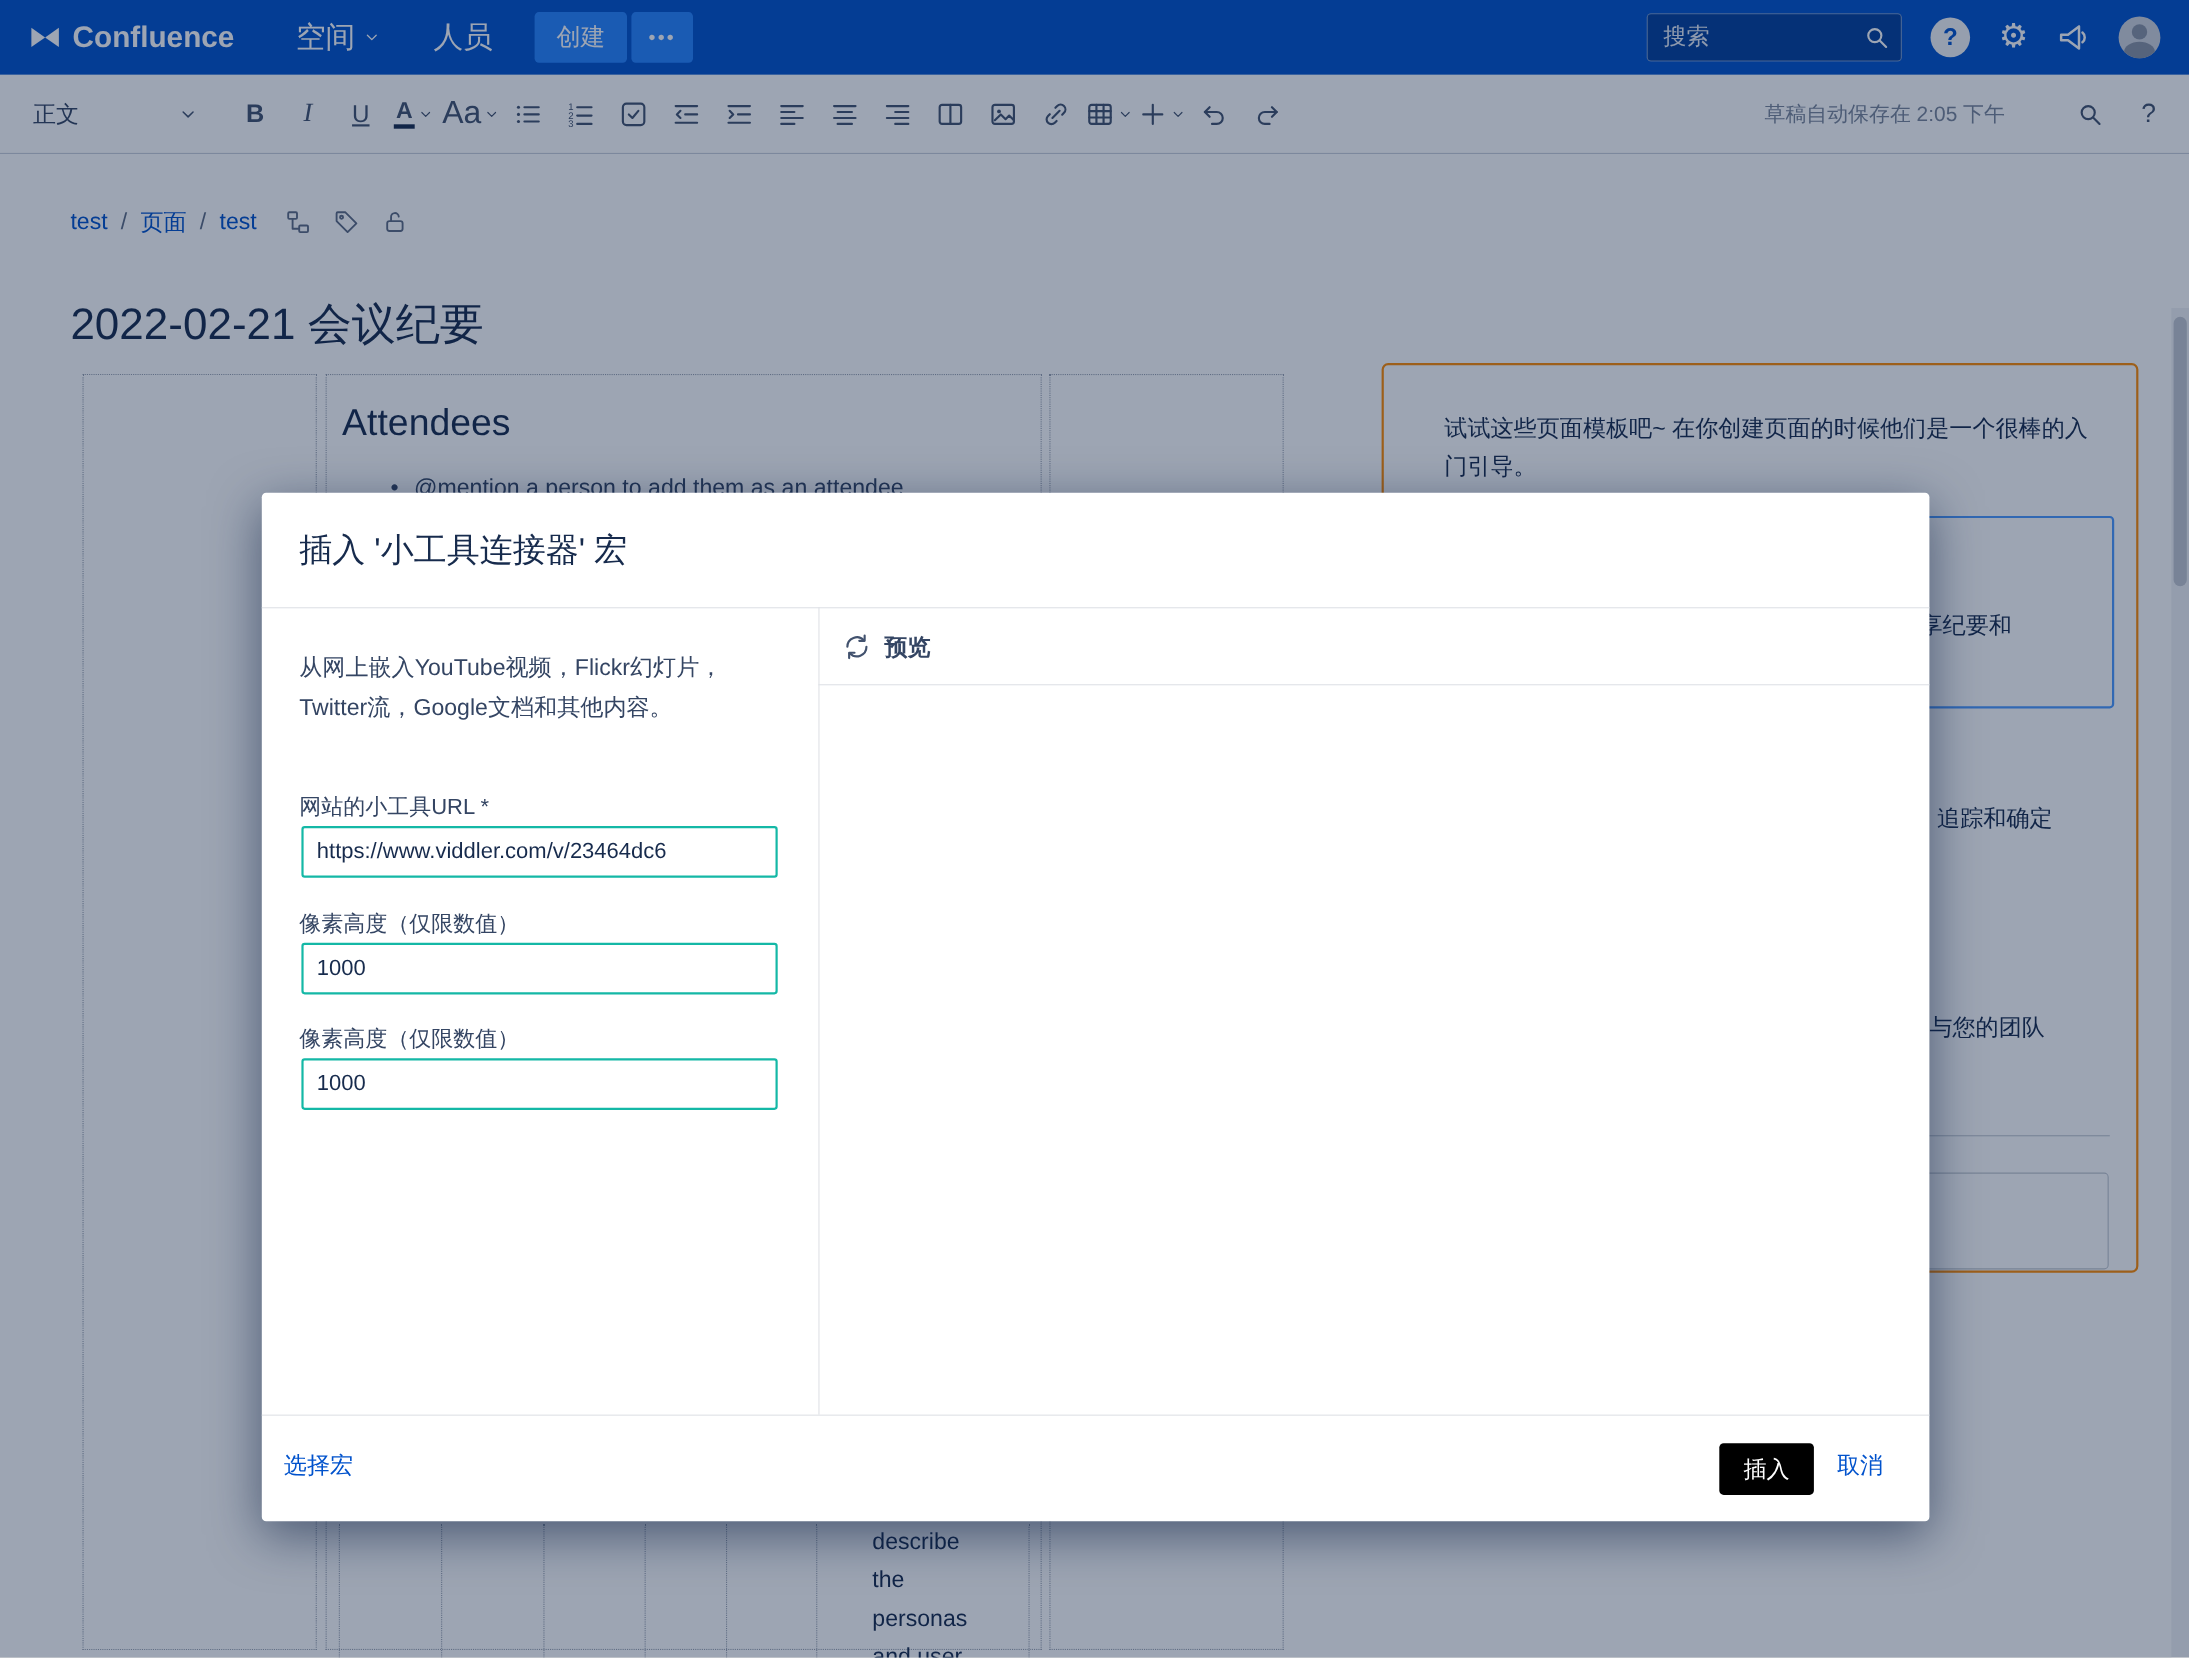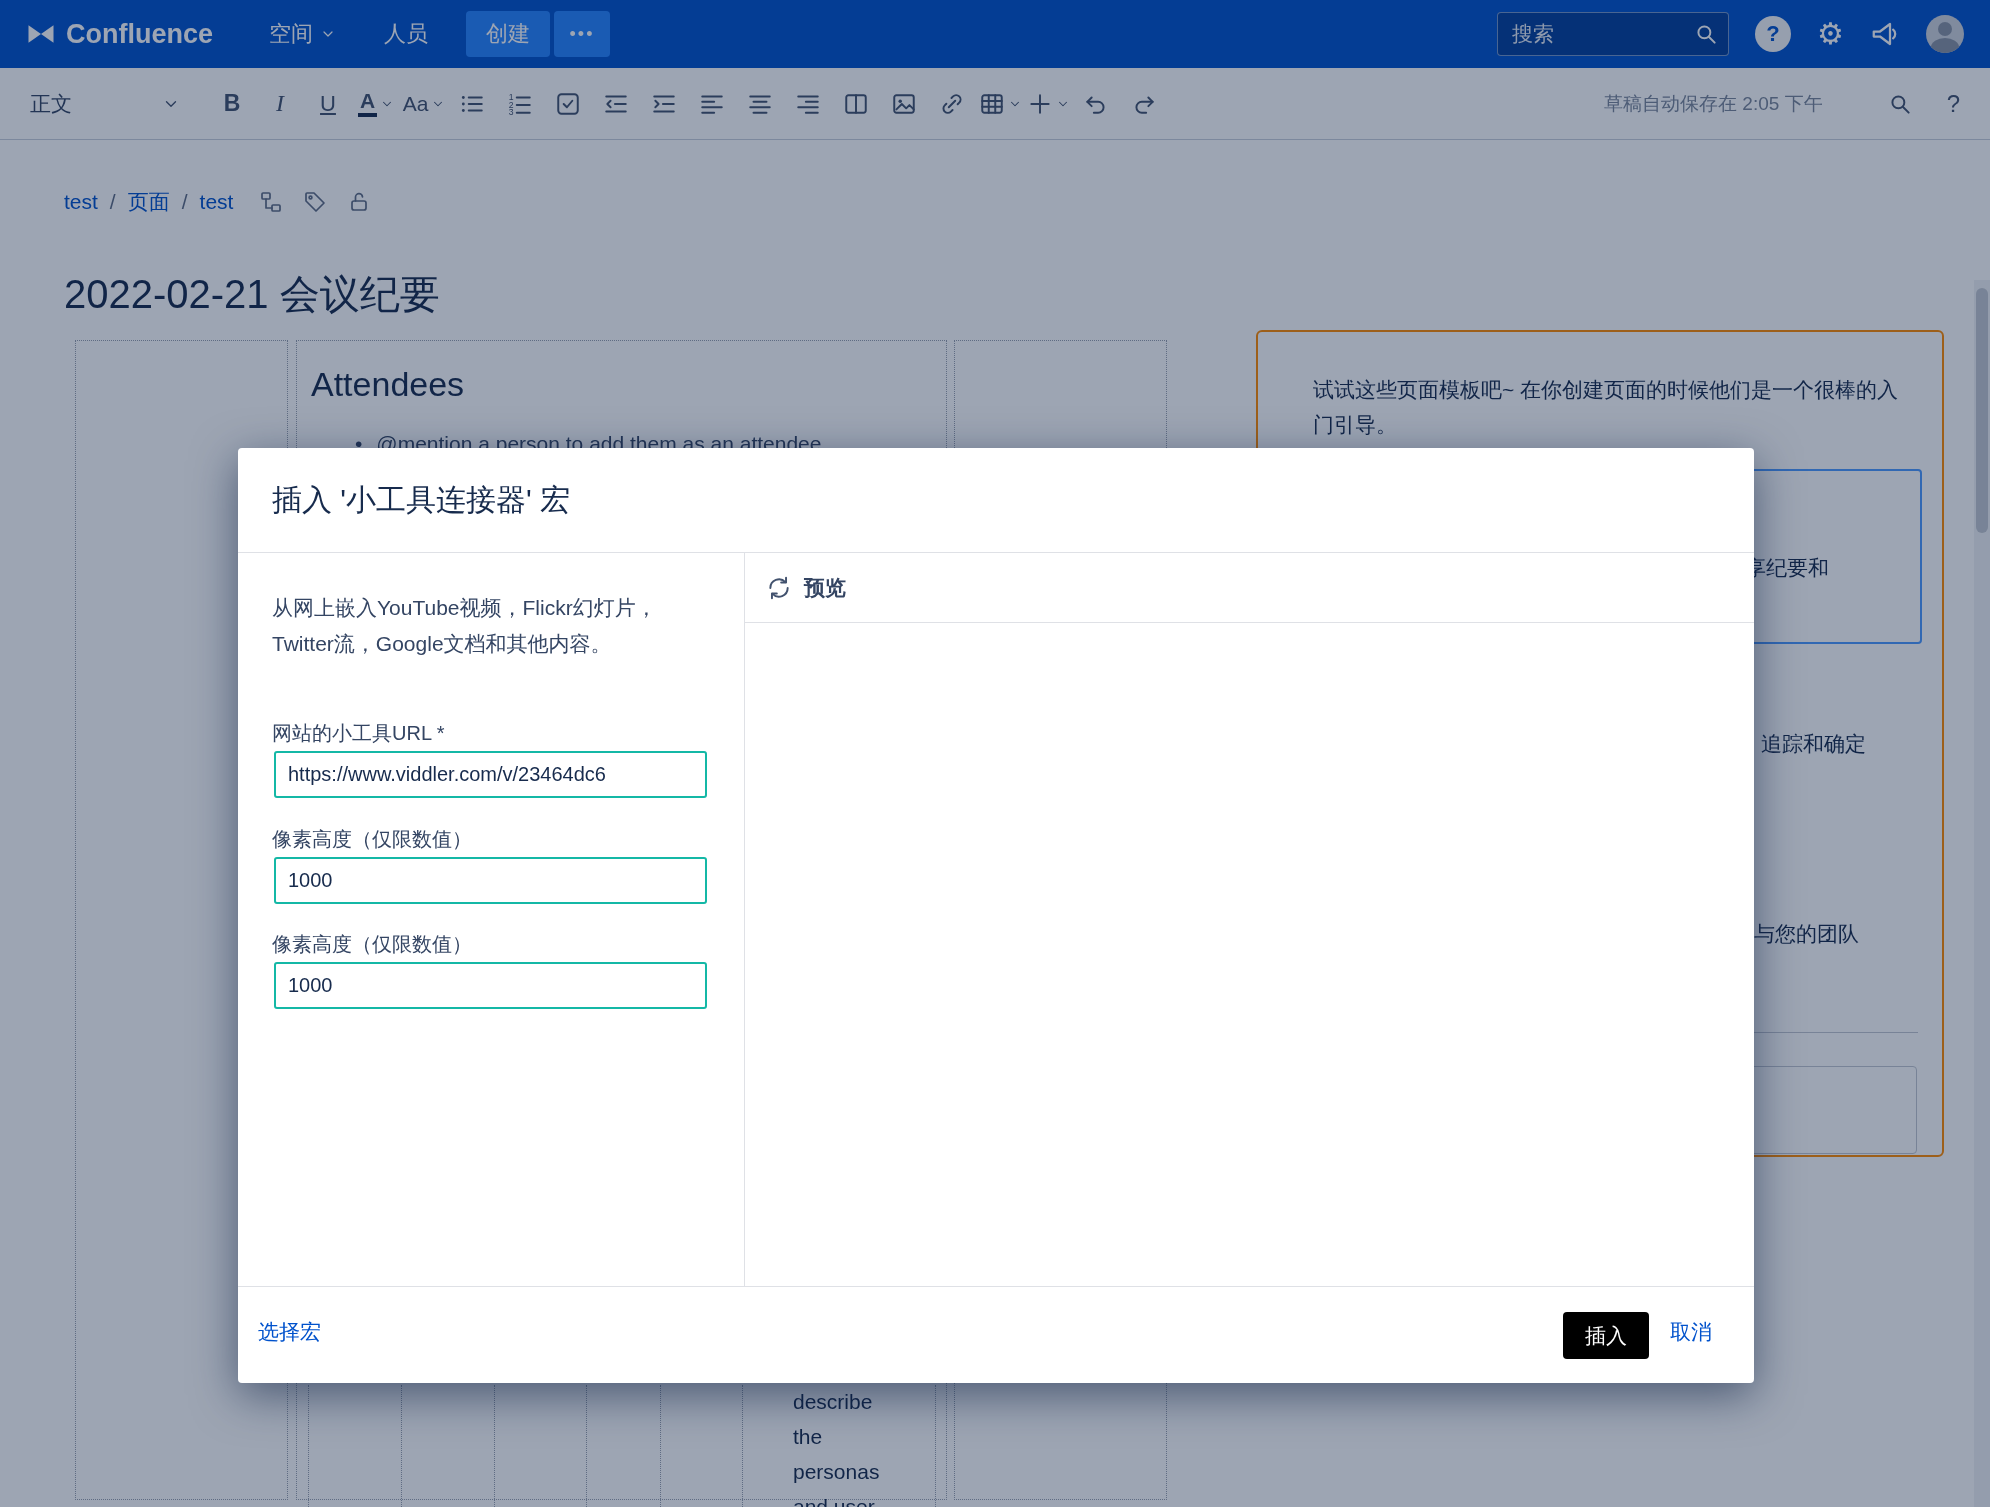--- a/index.html
+++ b/index.html
@@ -4,21 +4,21 @@
 <style>
   * { box-sizing: border-box; }
   html,body { margin:0; padding:0; }
   body { font-family:"Liberation Sans","DejaVu Sans",sans-serif; background:#888; }
   #app { position:relative; width:1990px; height:1507px; overflow:hidden; background:#fff; }
 
   
   #navbar { position:absolute; top:0; left:0; right:0; height:68px; background:#0052CC;
             display:flex; align-items:center; padding:0 26px; color:#fff; z-index:1; }
   .brand { display:flex; align-items:center; gap:10px; font-size:27px; font-weight:bold; }
-  .nav-menus { display:flex; align-items:center; gap:48px; margin-left:56px; font-size:22px; }
+  .nav-menus { display:flex; align-items:center; gap:48px; margin-left:56px; font-size:27px; }
   .nav-menu { display:flex; align-items:center; gap:7px; cursor:pointer; }
   .create-group { display:flex; gap:4px; margin-left:38px; }
   .create-btn { background:#2684FF; border:none; color:#fff; font-size:22px; height:46px;
                 padding:0 20px; border-radius:4px; display:flex; align-items:center; cursor:pointer;
                 font-family:inherit; }
   .more-btn { background:#2684FF; border:none; color:#fff; width:56px; height:46px; border-radius:4px;
               display:flex; align-items:center; justify-content:center; font-size:18px; letter-spacing:2px; cursor:pointer; }
   .nav-right { margin-left:auto; display:flex; align-items:center; gap:26px; }
   .nav-search { position:relative; }
   .nav-search input { width:232px; height:44px; background:rgba(9,30,66,0.35); border:1px solid rgba(255,255,255,0.45);
@@ -182,21 +182,21 @@
     <div class="tb-btn tb-B">B</div>
     <div class="tb-btn tb-I">I</div>
     <div class="tb-btn tb-U">U</div>
     <div class="tb-btn with-chev">
       <span class="colorA">A<span class="bar"></span></span>
       <svg class="ic" width="14" height="14" viewBox="0 0 24 24">
           <polyline points="6,9 12,15 18,9"></polyline>
         </svg>
     </div>
     <div class="tb-btn with-chev">
-      <span style="font-size:21px;">Aa</span>
+      <span style="font-size:29px;">Aa</span>
       <svg class="ic" width="14" height="14" viewBox="0 0 24 24">
           <polyline points="6,9 12,15 18,9"></polyline>
         </svg>
     </div>
     <div class="tb-btn grp">
       <svg class="ic" width="26" height="26" viewBox="0 0 24 24">
           <circle cx="4" cy="6" r="1.3" fill="#42526E" stroke="none"></circle>
           <circle cx="4" cy="12" r="1.3" fill="#42526E" stroke="none"></circle>
           <circle cx="4" cy="18" r="1.3" fill="#42526E" stroke="none"></circle>
           <line x1="9" y1="6" x2="21" y2="6"></line>

